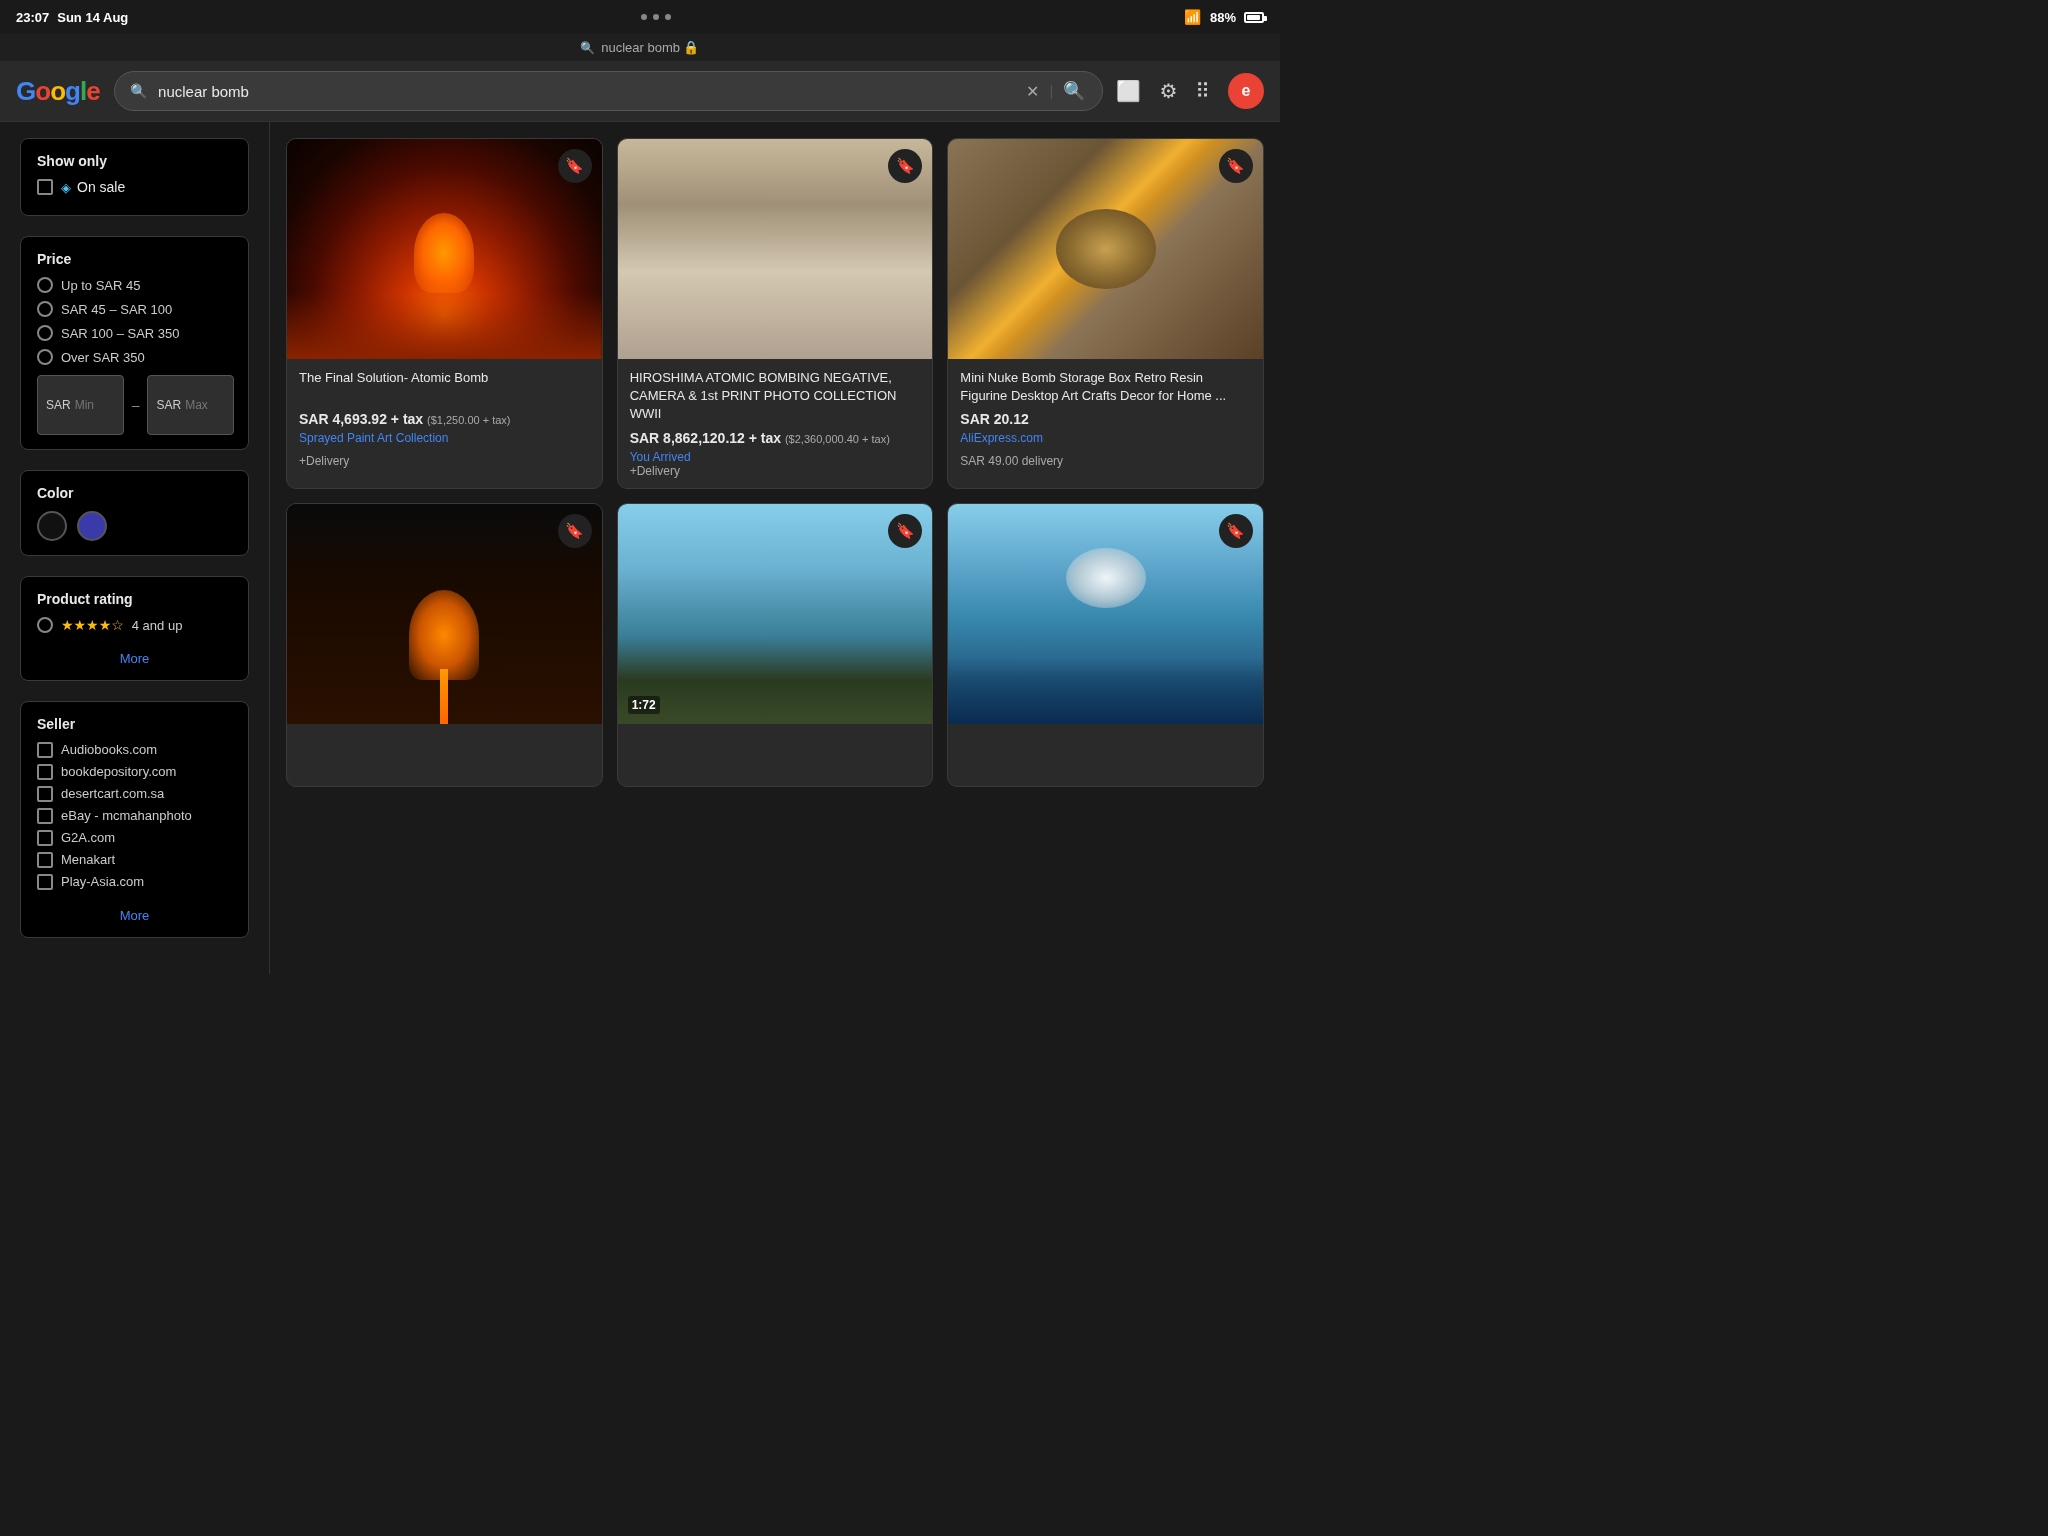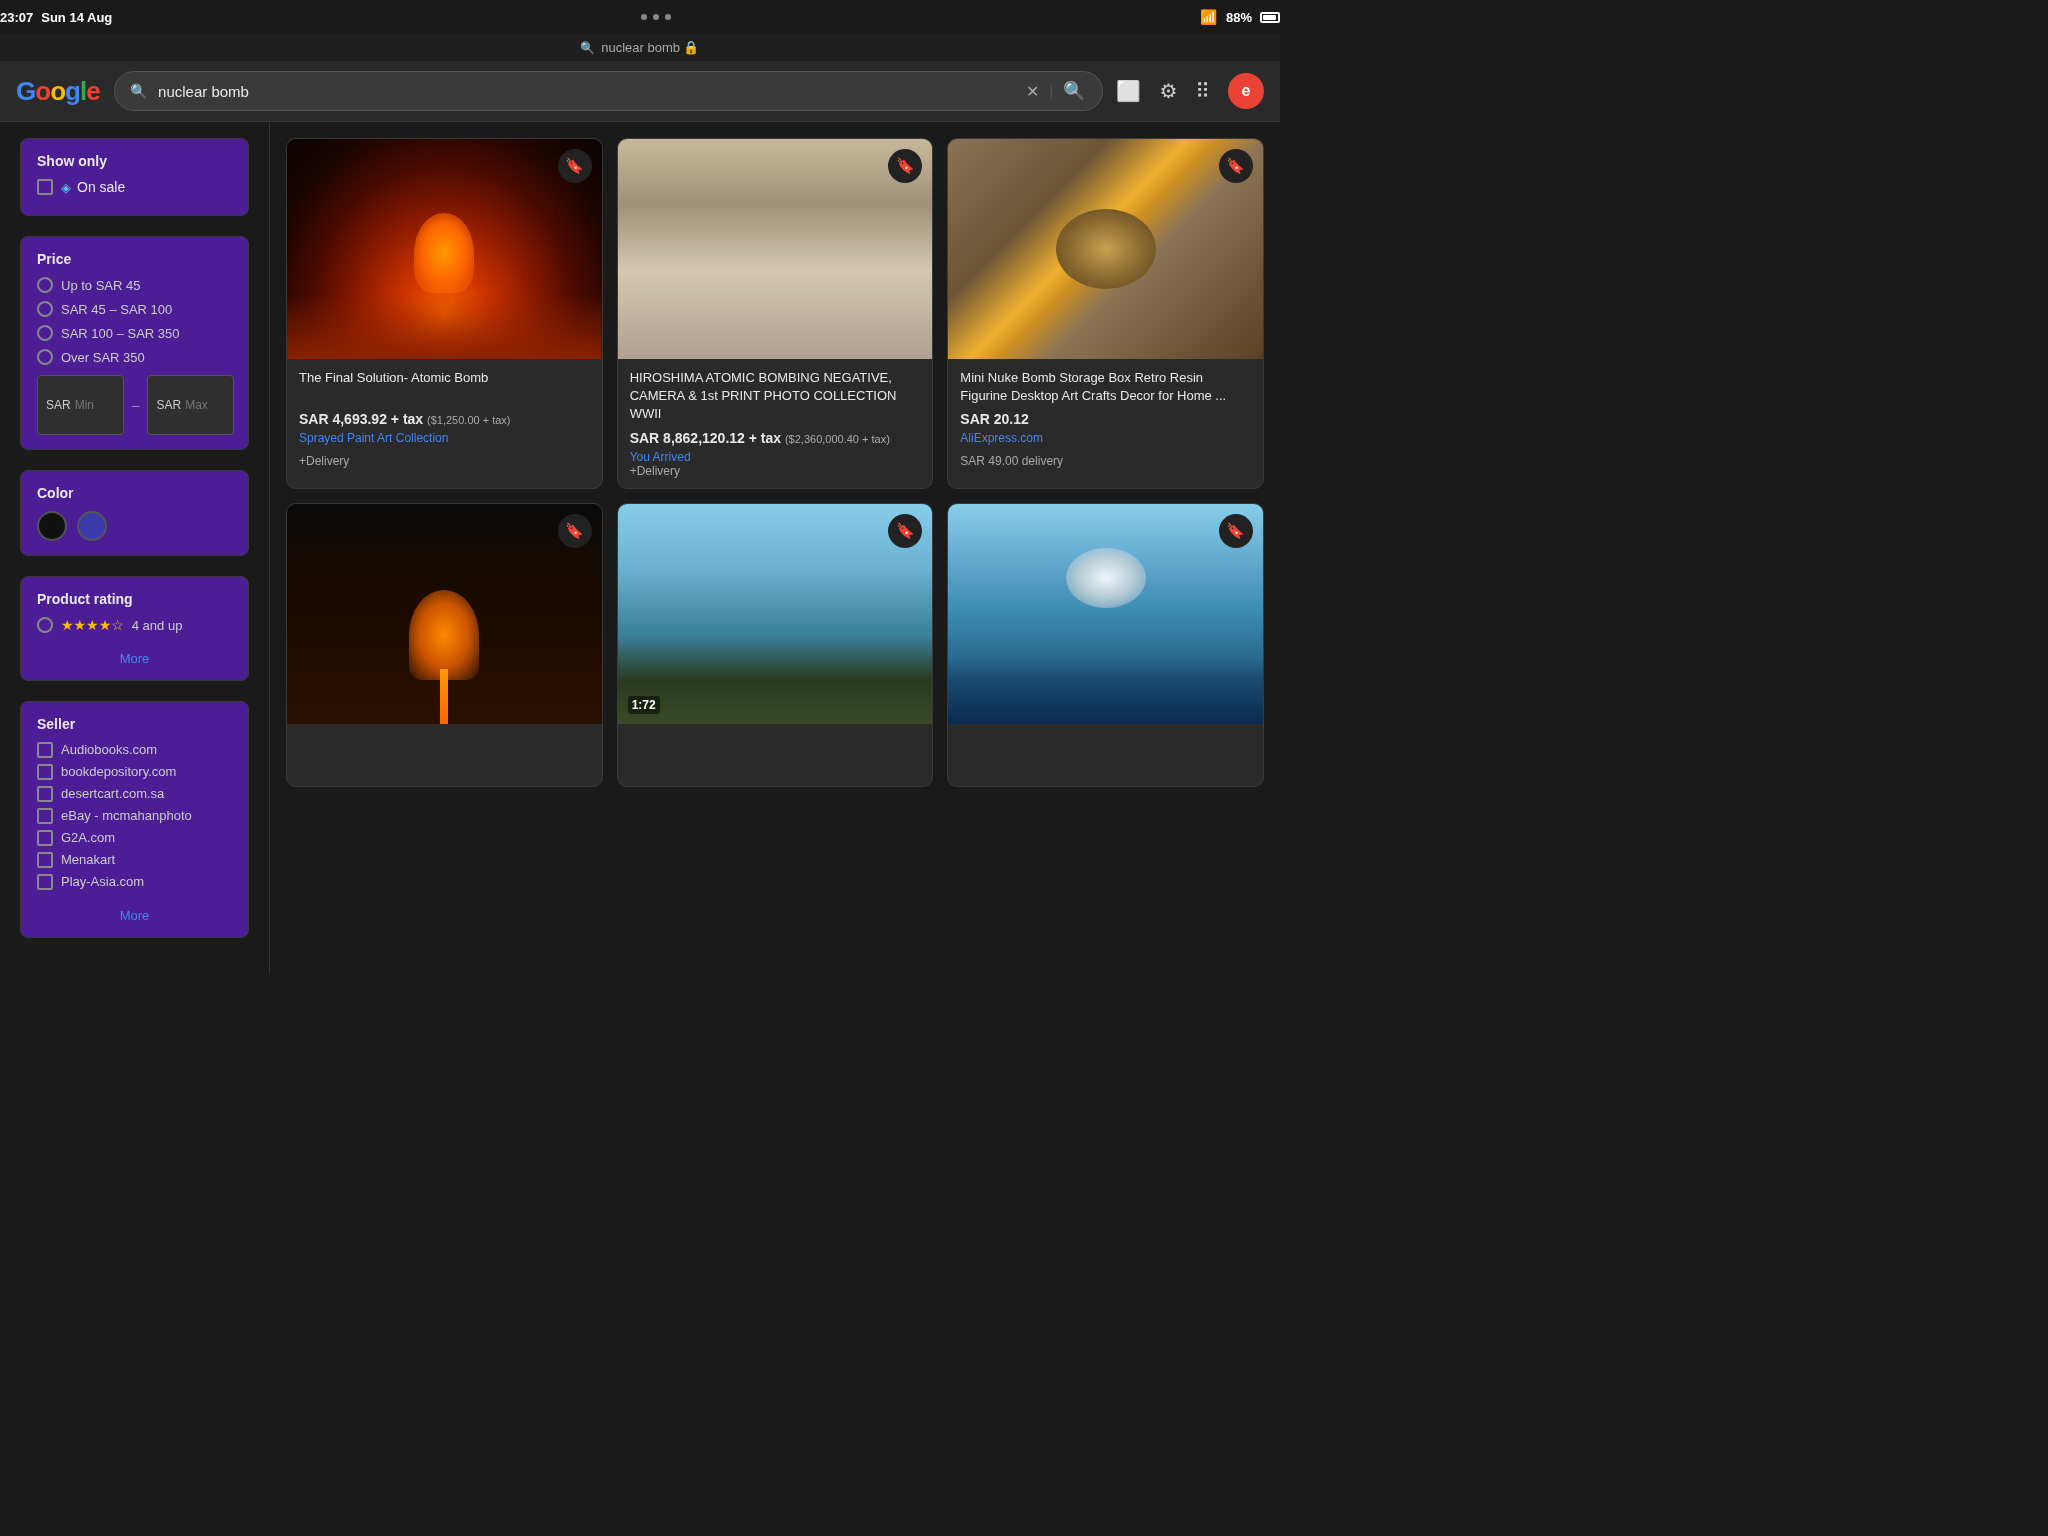--- a/index.html
+++ b/index.html
@@ -12,21 +12,21 @@
       min-height: 960px;
       overflow-x: hidden;
     }
 
     
     .status-bar {
       background: #1a1a1a;
       display: flex;
       justify-content: space-between;
       align-items: center;
-      padding: 6px 0;
+      padding: 6px 16px;
       font-size: 13px;
       font-weight: 600;
       color: #fff;
     }
     .status-left { display: flex; gap: 8px; }
     .status-right { display: flex; align-items: center; gap: 8px; }
 
     
     .header {
       background: #2a2a2a;
@@ -114,21 +114,21 @@
       background: #1a1a1a;
       padding: 16px 20px;
       border-right: 1px solid #333;
     }
 
     .filter-section {
       margin-bottom: 20px;
       border: 1px solid #3a3a3a;
       border-radius: 8px;
       padding: 14px 16px;
-      background: #4c1d95;
+      background: #000000;
     }
 
     .filter-title {
       font-size: 14px;
       font-weight: 600;
       color: #e8e8e8;
       margin-bottom: 10px;
     }
 
     .checkbox-row {

